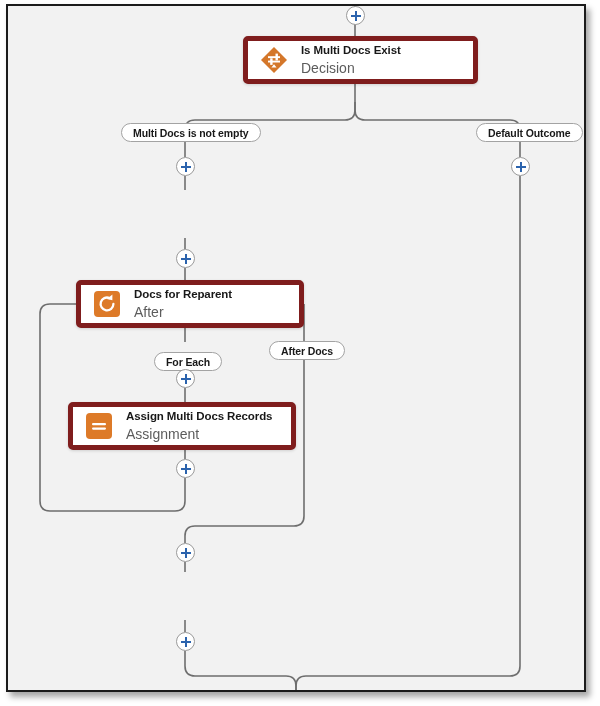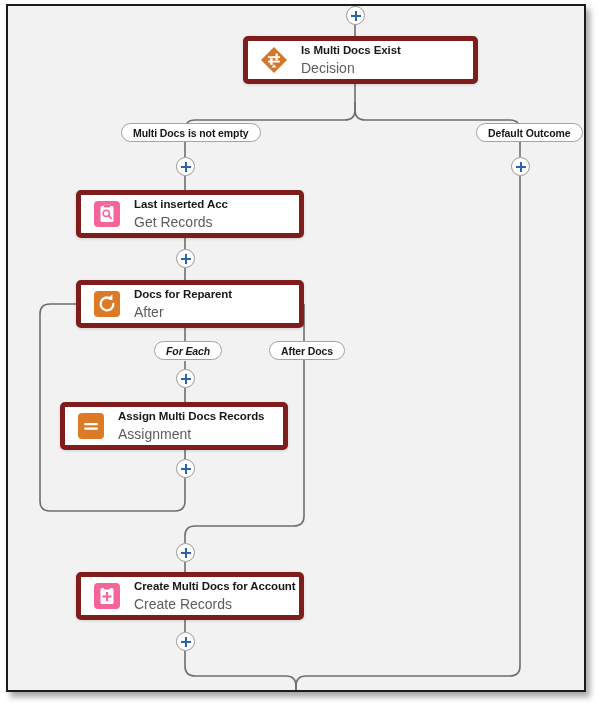--- a/index.html
+++ b/index.html
@@ -160,86 +160,55 @@
           <rect x="10.2" y="12.3" width="2.4" height="6.6" fill="#ffffff"></rect>
           <polygon points="14,18.2 16.6,21.6 11.4,21.6" fill="#ffffff"></polygon>
         </svg>
       </span>
       <span class="nlabels">
         <span class="ntitle">Is Multi Docs Exist</span>
         <span class="nsub">Decision</span>
       </span>
     </div>
 
-    <div class="node" style="left:68px;top:184px;width:228px;height:48px;">
-      <span class="ico">
-        <svg viewBox="0 0 28 28">
-          <rect x="1" y="1" width="26" height="26" rx="4" fill="#f5659b"></rect>
-          <rect x="7.5" y="6" width="13" height="16" rx="1.6" fill="#ffffff"></rect>
-          <rect x="10.8" y="4.2" width="6.4" height="3.2" rx="1.1" fill="#ffffff"></rect>
-          <rect x="10.8" y="4.2" width="6.4" height="3.2" rx="1.1" fill="#f5659b"></rect>
-          <circle cx="13.3" cy="13.4" r="3.1" fill="none" stroke="#f5659b" stroke-width="1.5"></circle>
-          <path d="M15.6 15.7 L18.2 18.3" stroke="#f5659b" stroke-width="1.7" stroke-linecap="round"></path>
-        </svg>
-      </span>
-      <span class="nlabels">
-        <span class="ntitle">Last inserted Acc</span>
-        <span class="nsub">Get Records</span>
-      </span>
-    </div>
 
     <div class="node" style="left:68px;top:274px;width:228px;height:48px;">
       <span class="ico">
         <svg viewBox="0 0 28 28">
           <rect x="1" y="1" width="26" height="26" rx="4" fill="#dd7a28"></rect>
           <path d="M20.4 14 A6.4 6.4 0 1 1 16.6 8.1" fill="none" stroke="#ffffff" stroke-width="2.3" stroke-linecap="round"></path>
           <polygon points="19.4,4.6 19.4,10.2 13.9,9.1" fill="#ffffff"></polygon>
         </svg>
       </span>
       <span class="nlabels">
         <span class="ntitle">Docs for Reparent</span>
         <span class="nsub">After</span>
       </span>
     </div>
 
-    <div class="node" style="left:52px;top:396px;width:228px;height:48px;">
+    <div class="node" style="left:60px;top:396px;width:228px;height:48px;">
       <span class="ico">
         <svg viewBox="0 0 28 28">
           <rect x="1" y="1" width="26" height="26" rx="4" fill="#dd7a28"></rect>
           <rect x="7" y="11" width="14" height="2.3" rx="1.1" fill="#ffffff"></rect>
           <rect x="7" y="15.4" width="14" height="2.3" rx="1.1" fill="#ffffff"></rect>
         </svg>
       </span>
       <span class="nlabels">
         <span class="ntitle">Assign Multi Docs Records</span>
         <span class="nsub">Assignment</span>
       </span>
     </div>
 
-    <div class="node" style="left:68px;top:566px;width:228px;height:48px;">
-      <span class="ico">
-        <svg viewBox="0 0 28 28">
-          <rect x="1" y="1" width="26" height="26" rx="4" fill="#f5659b"></rect>
-          <rect x="7.5" y="6" width="13" height="16" rx="1.6" fill="#ffffff"></rect>
-          <rect x="10.8" y="4.2" width="6.4" height="3.2" rx="1.1" fill="#f5659b"></rect>
-          <rect x="13" y="10" width="2.1" height="9" fill="#f5659b"></rect>
-          <rect x="9.5" y="13.45" width="9" height="2.1" fill="#f5659b"></rect>
-        </svg>
-      </span>
-      <span class="nlabels">
-        <span class="ntitle">Create Multi Docs for Account</span>
-        <span class="nsub">Create Records</span>
-      </span>
-    </div>
 
     <div class="pill" style="left:113px;top:117px;">Multi Docs is not empty</div>
 
     <div class="pill" style="left:468px;top:117px;">Default Outcome</div>
 
-    <div class="pill" style="left:146px;top:335px;font-style:italic;">For Each</div>
+    <div class="pill" style="left:146px;top:346px;">For Each</div>
 
     <div class="pill" style="left:261px;top:335px;">After Docs</div>
 
     <div class="plus" style="left:338px;top:0px;"></div>
     <div class="plus" style="left:168px;top:151px;"></div>
     <div class="plus" style="left:503px;top:151px;"></div>
     <div class="plus" style="left:168px;top:243px;"></div>
     <div class="plus" style="left:168px;top:363px;"></div>
     <div class="plus" style="left:168px;top:453px;"></div>
     <div class="plus" style="left:168px;top:537px;"></div>

